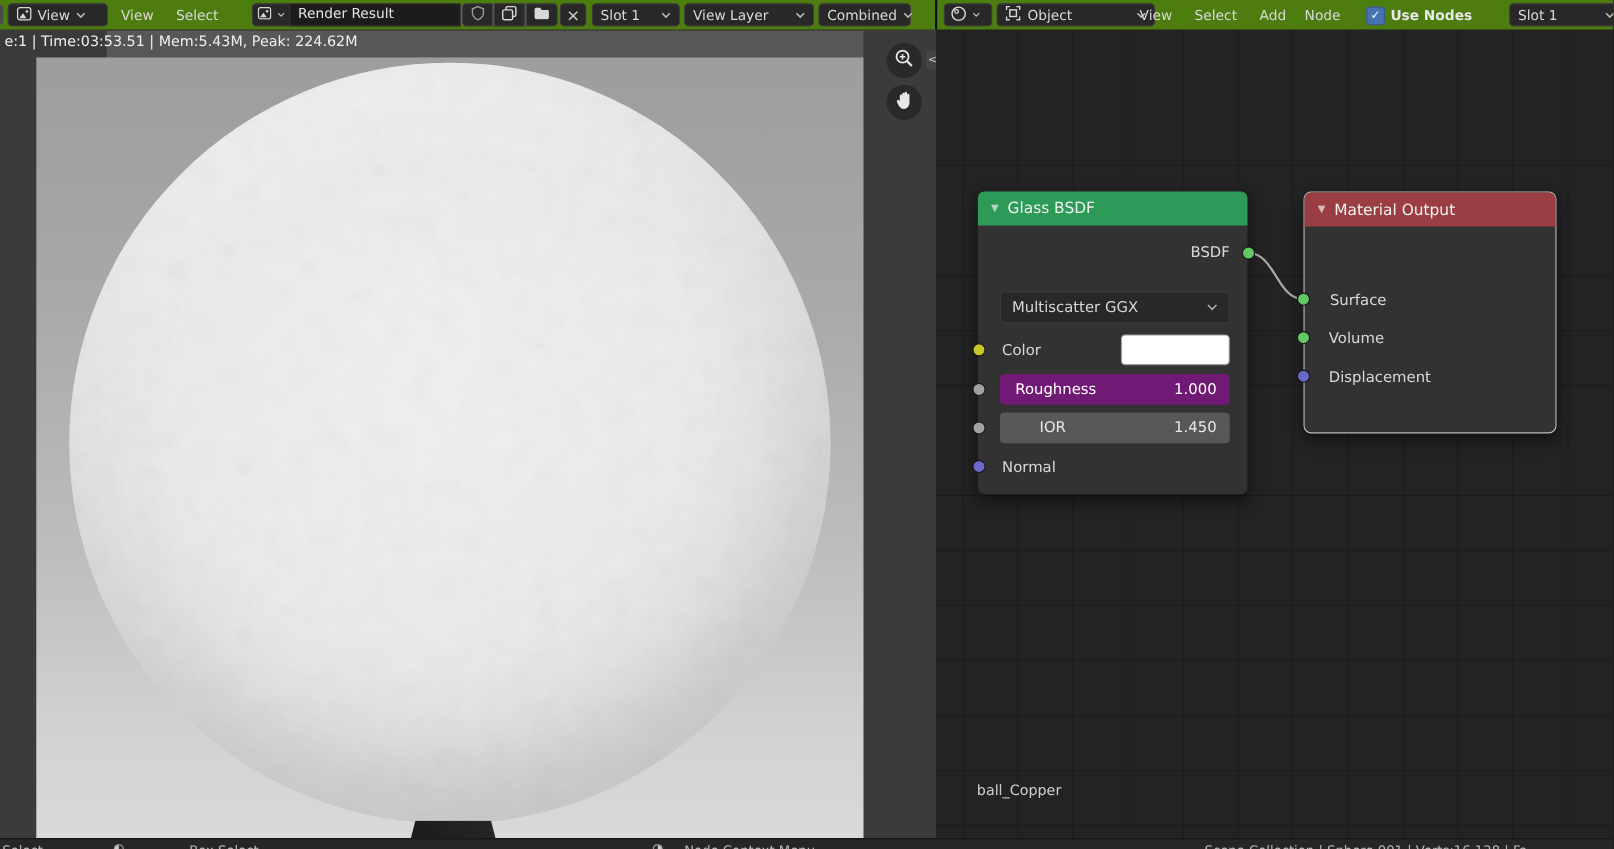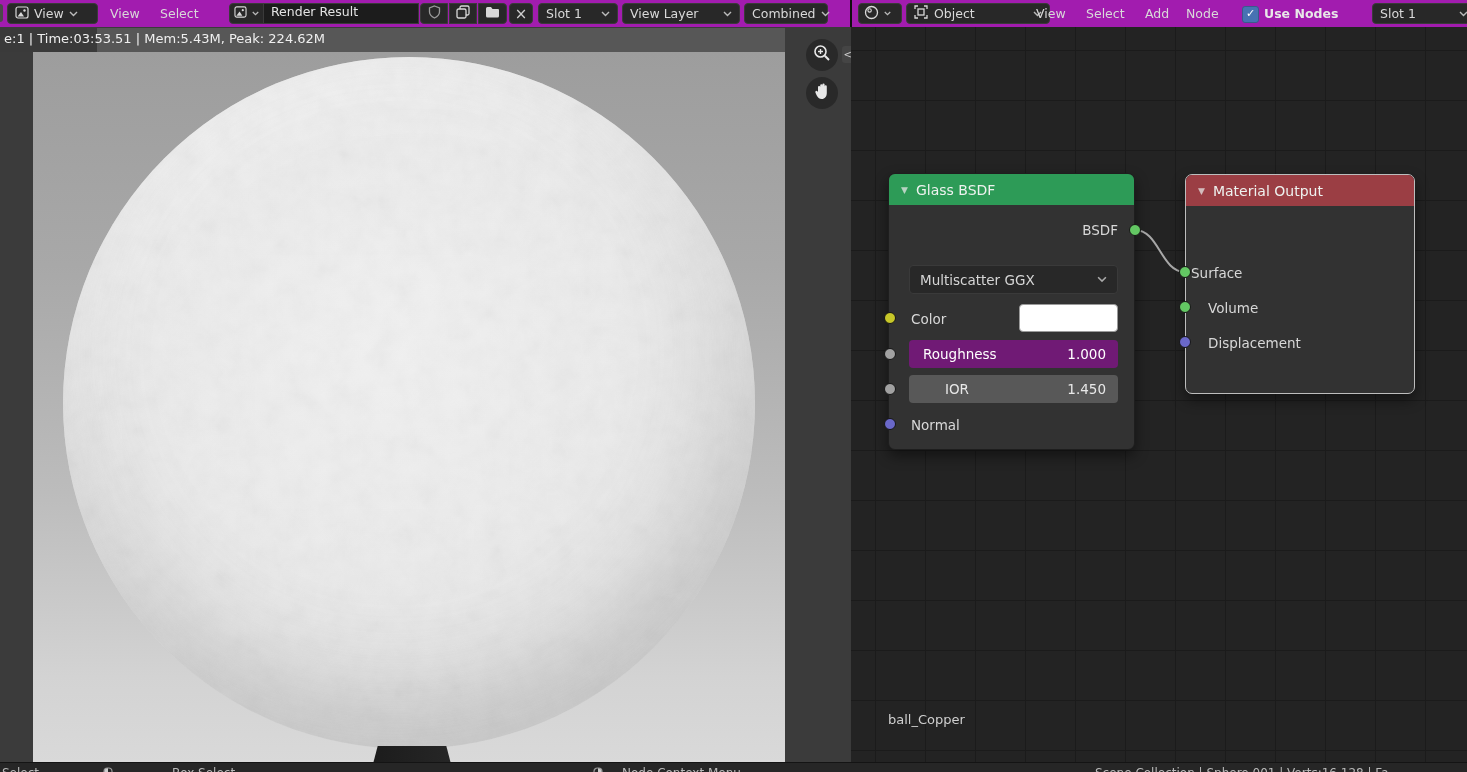--- a/index.html
+++ b/index.html
@@ -1,21 +1,21 @@
 <!DOCTYPE html>
 <html><head>
 <meta charset="utf-8">
 <style>
   html,body{margin:0;padding:0;background:#111;}
   .root{position:relative;width:1467px;height:772px;overflow:hidden;
         font-family:"DejaVu Sans","Liberation Sans",sans-serif;
         background:#232323;-webkit-user-select:none;user-select:none;}
   .abs{position:absolute;}
   
-  .tophdr{left:0;top:0;width:1467px;height:27px;background:#a21caf;}
+  .tophdr{left:0;top:0;width:1467px;height:27px;background:#4d7c0f;}
   .hbtn{display:flex;align-items:center;gap:5px;height:21px;top:3px;
         background:#282828;border:1px solid #3a3a3a;border-radius:4px;
         box-sizing:border-box;padding:0 7px;color:#d9d9d9;font-size:12.5px;}
   .hmenu{top:0;height:27px;display:flex;align-items:center;color:#d9d9d9;
          font-size:12.5px;padding:0 6px;}
   .namefield{background:#1c1c1c;border:1px solid #3a3a3a;color:#e3e3e3;
              border-radius:0;display:flex;align-items:flex-start;}
   .chev svg{display:block;}
   .hdr-div{top:0;width:2px;height:27px;background:#0f0f0f;}
   .checkbox{width:15px;height:15px;background:#4772b3;border:1px solid #3a5a8c;
@@ -280,21 +280,21 @@
     <div class="abs socket" style="left:33px;top:285px;background:#c7c729;"></div>
     <div class="abs socket" style="left:33px;top:321px;background:#a1a1a1;"></div>
     <div class="abs socket" style="left:33px;top:356px;background:#a1a1a1;"></div>
     <div class="abs socket" style="left:33px;top:391px;background:#6a68c9;"></div>
 
     <div class="abs node selected" style="left:334px;top:147px;width:230px;height:220px;">
       <div class="abs nhead" style="background:#9b3e44;">
         <span class="tri">▼</span>
         <span>Material Output</span>
       </div>
-      <div class="abs nlabel" style="left:5px;top:90px;">Surface</div>
+      <div class="abs nlabel" style="left:23px;top:90px;">Surface</div>
       <div class="abs nlabel" style="left:22px;top:125px;">Volume</div>
       <div class="abs nlabel" style="left:22px;top:160px;">Displacement</div>
     </div>
 
     <div class="abs socket" style="left:328px;top:239px;background:#63c763;"></div>
     <div class="abs socket" style="left:328px;top:274px;background:#63c763;"></div>
     <div class="abs socket" style="left:328px;top:309px;background:#6a68c9;"></div>
 
     <div class="abs" style="left:37px;top:685px;color:#cfcfcf;font-size:13px;">ball_Copper</div>
   </div>

